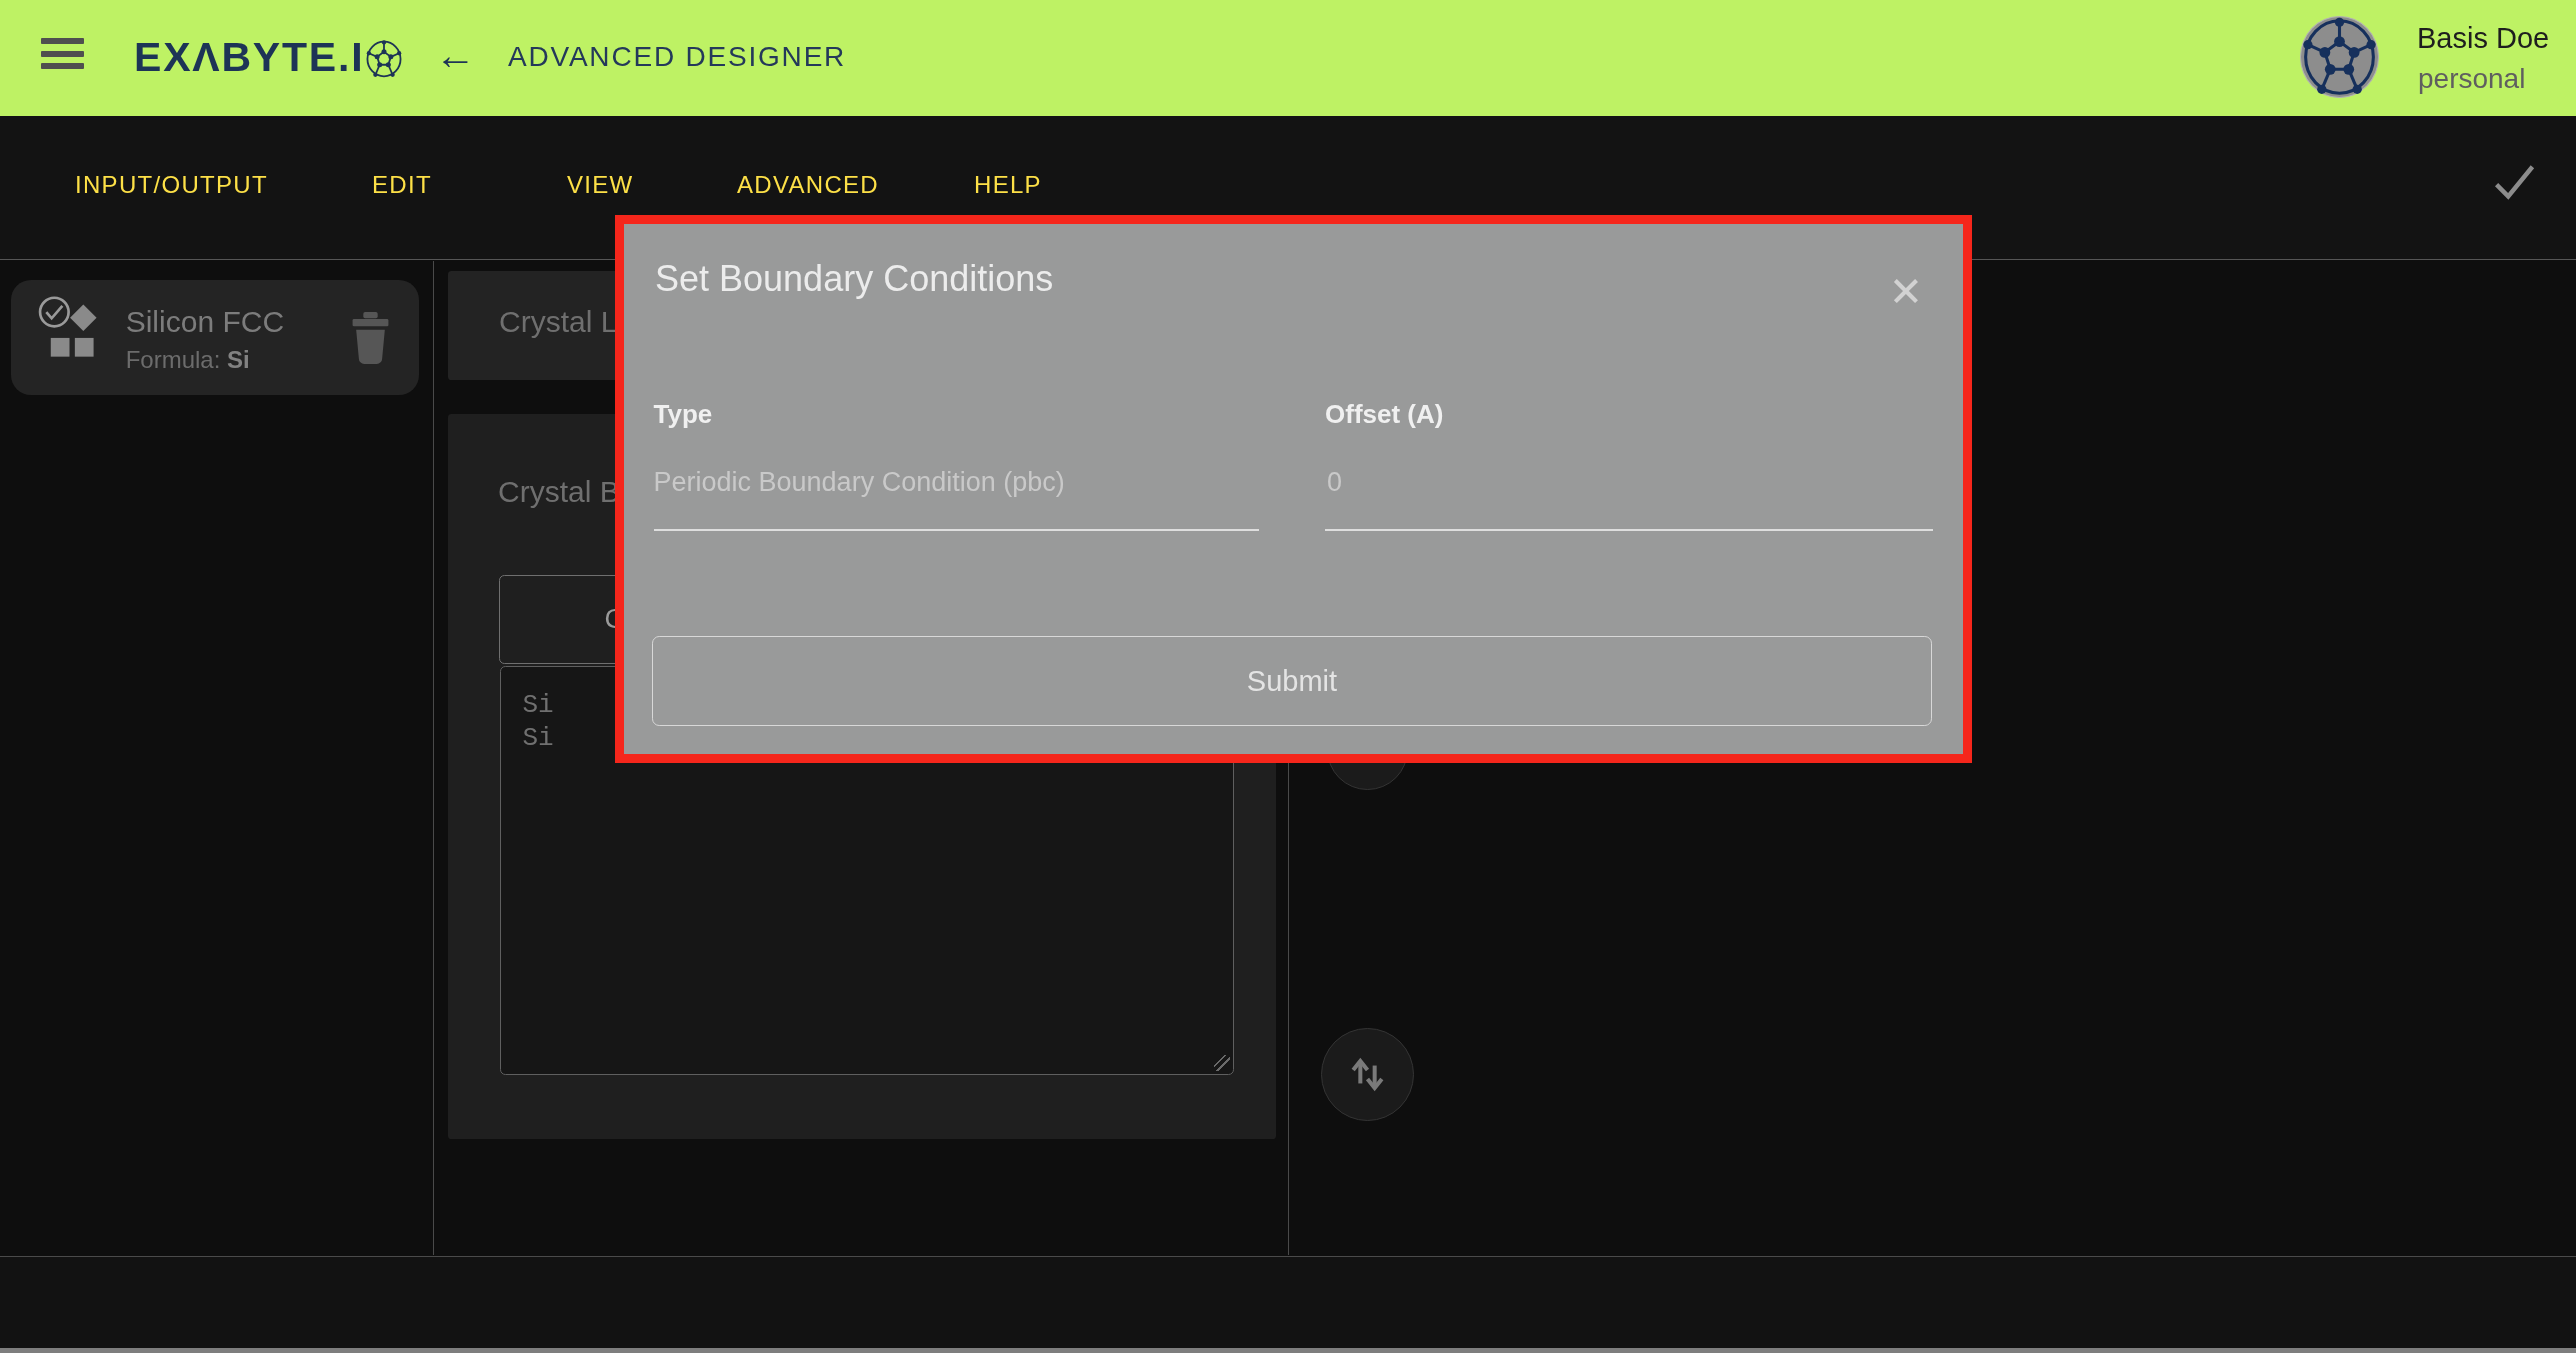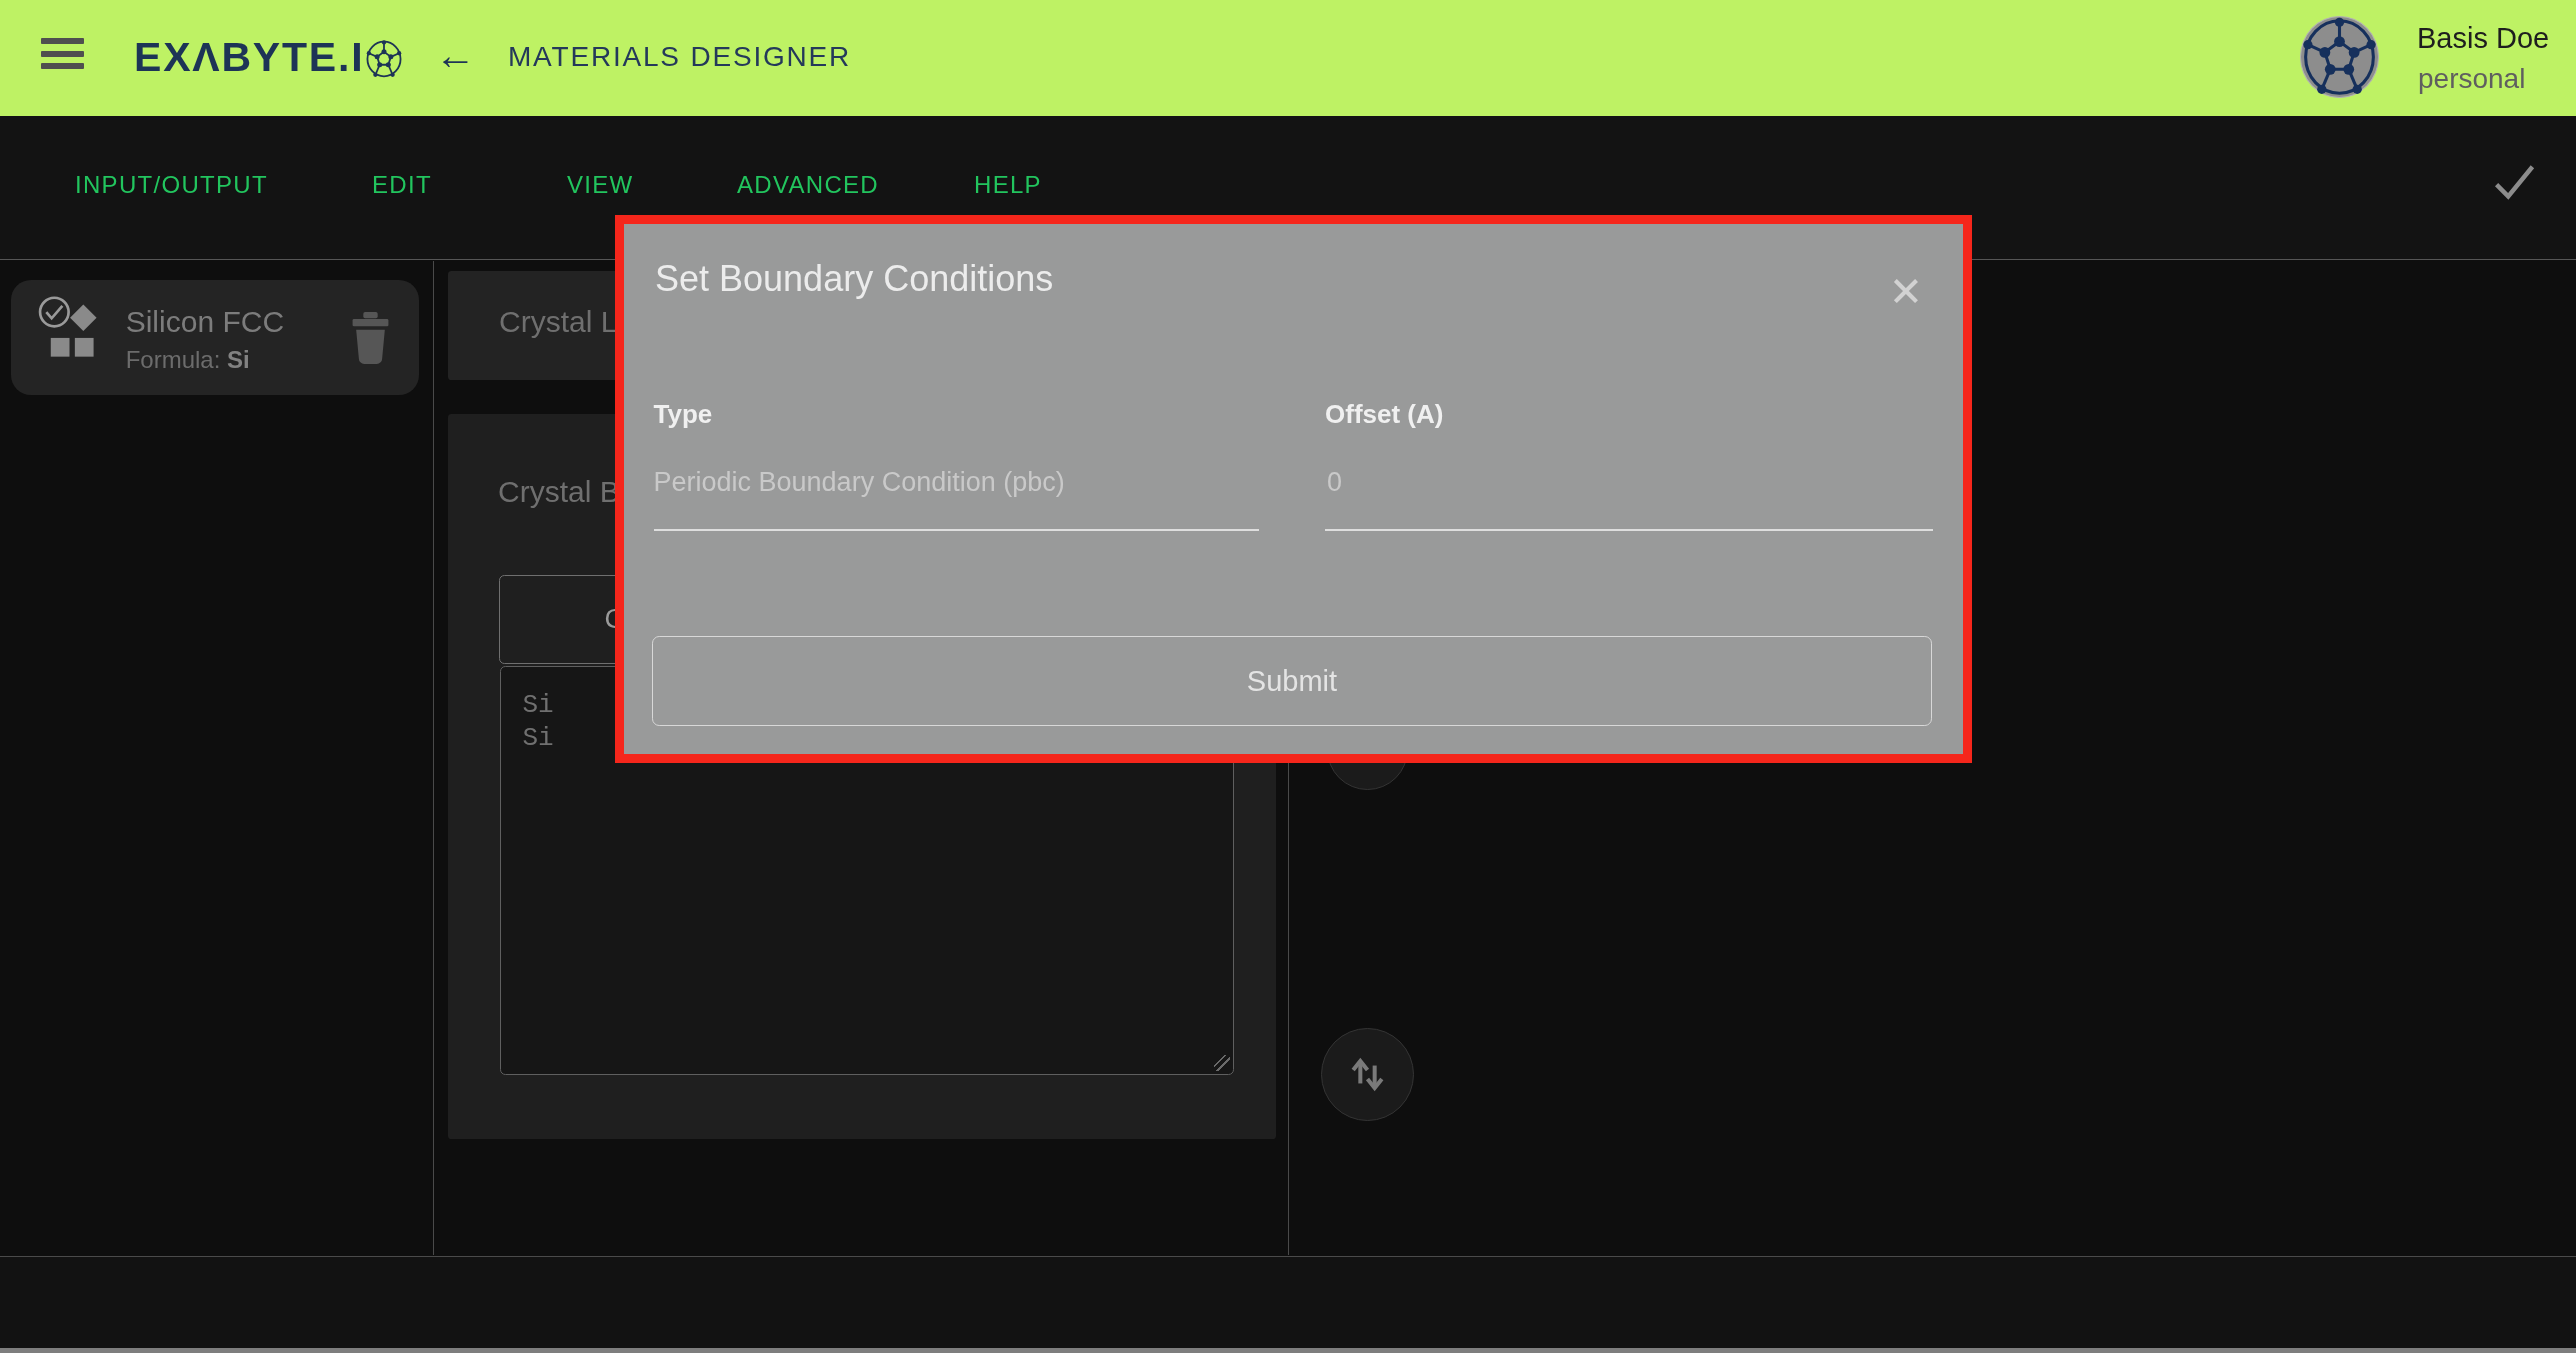--- a/index.html
+++ b/index.html
@@ -19,21 +19,21 @@
   .back-arrow::before{content:"\2190";}
   .app-title{position:absolute;left:508px;top:41px;font-size:28px;font-weight:500;letter-spacing:1.8px;color:#24395a;}
   .avatar{position:absolute;left:2300px;top:16px;width:79px;height:82px;border-radius:50%;
           background:#8d8d8d;border:1.8px solid #b3b3b3;box-sizing:border-box;color:#16305c;}
   .avatar svg{width:100%;height:100%;}
   .user-name{position:absolute;left:2417px;top:21.5px;font-size:29px;font-weight:500;color:#1e1e1e;}
   .user-account{position:absolute;left:2418px;top:63px;font-size:28px;color:#5f5f5f;}
 
   
   .menubar{position:absolute;left:0;top:116px;width:2576px;height:144px;background:#131313;border-bottom:0.9px solid #565656;box-sizing:border-box;}
-  .menu-item{position:absolute;top:55px;font-size:24px;letter-spacing:1.3px;color:#22c55e;cursor:pointer;white-space:nowrap;}
+  .menu-item{position:absolute;top:55px;font-size:24px;letter-spacing:1.3px;color:#fde047;cursor:pointer;white-space:nowrap;}
   .mi-0{left:75px;} .mi-1{left:372px;} .mi-2{left:567px;} .mi-3{left:737px;} .mi-4{left:974px;text-align:center;}
   .menu-check{position:absolute;left:2493px;top:47px;width:43px;height:38px;cursor:pointer;}
 
   
   .vdiv{position:absolute;top:261px;width:0.9px;height:994px;background:#4a4a4a;}
   .vdiv-left{left:433px;} .vdiv-right{left:1288px;}
   .hdiv-bottom{position:absolute;left:0;top:1256px;width:2576px;height:0.9px;background:#4a4a4a;}
 
   
   .material-card{position:absolute;left:10.7px;top:280px;width:408px;height:115px;background:#242424;cursor:pointer;border-radius:20px;}
@@ -121,21 +121,21 @@
             <circle cx="69" cy="44" r="7"></circle>
           <circle cx="50" cy="4" r="6"></circle>
             <circle cx="8" cy="34" r="6"></circle>
             <circle cx="92" cy="34" r="6"></circle>
           <circle cx="26" cy="94" r="6"></circle>
             <circle cx="74" cy="94" r="6"></circle>
         </g>
       </svg>
     </div>
     <span class="back-arrow"></span>
-    <div class="app-title">MATERIALS DESIGNER</div>
+    <div class="app-title">ADVANCED DESIGNER</div>
     <div class="avatar">
       <svg viewBox="0 0 100 100">
         <ellipse cx="50" cy="50" rx="44" ry="47" fill="none" stroke="currentColor" stroke-width="4"></ellipse>
         <g stroke="currentColor" stroke-width="4" fill="none">
           <path d="M50 30 L31 44 L38 66 L62 66 L69 44 Z"></path>
           <path d="M50 30 L50 5"></path>
             <path d="M31 44 L9 34"></path>
             <path d="M69 44 L91 34"></path>
           <path d="M38 66 L27 92"></path>
             <path d="M62 66 L73 92"></path>

